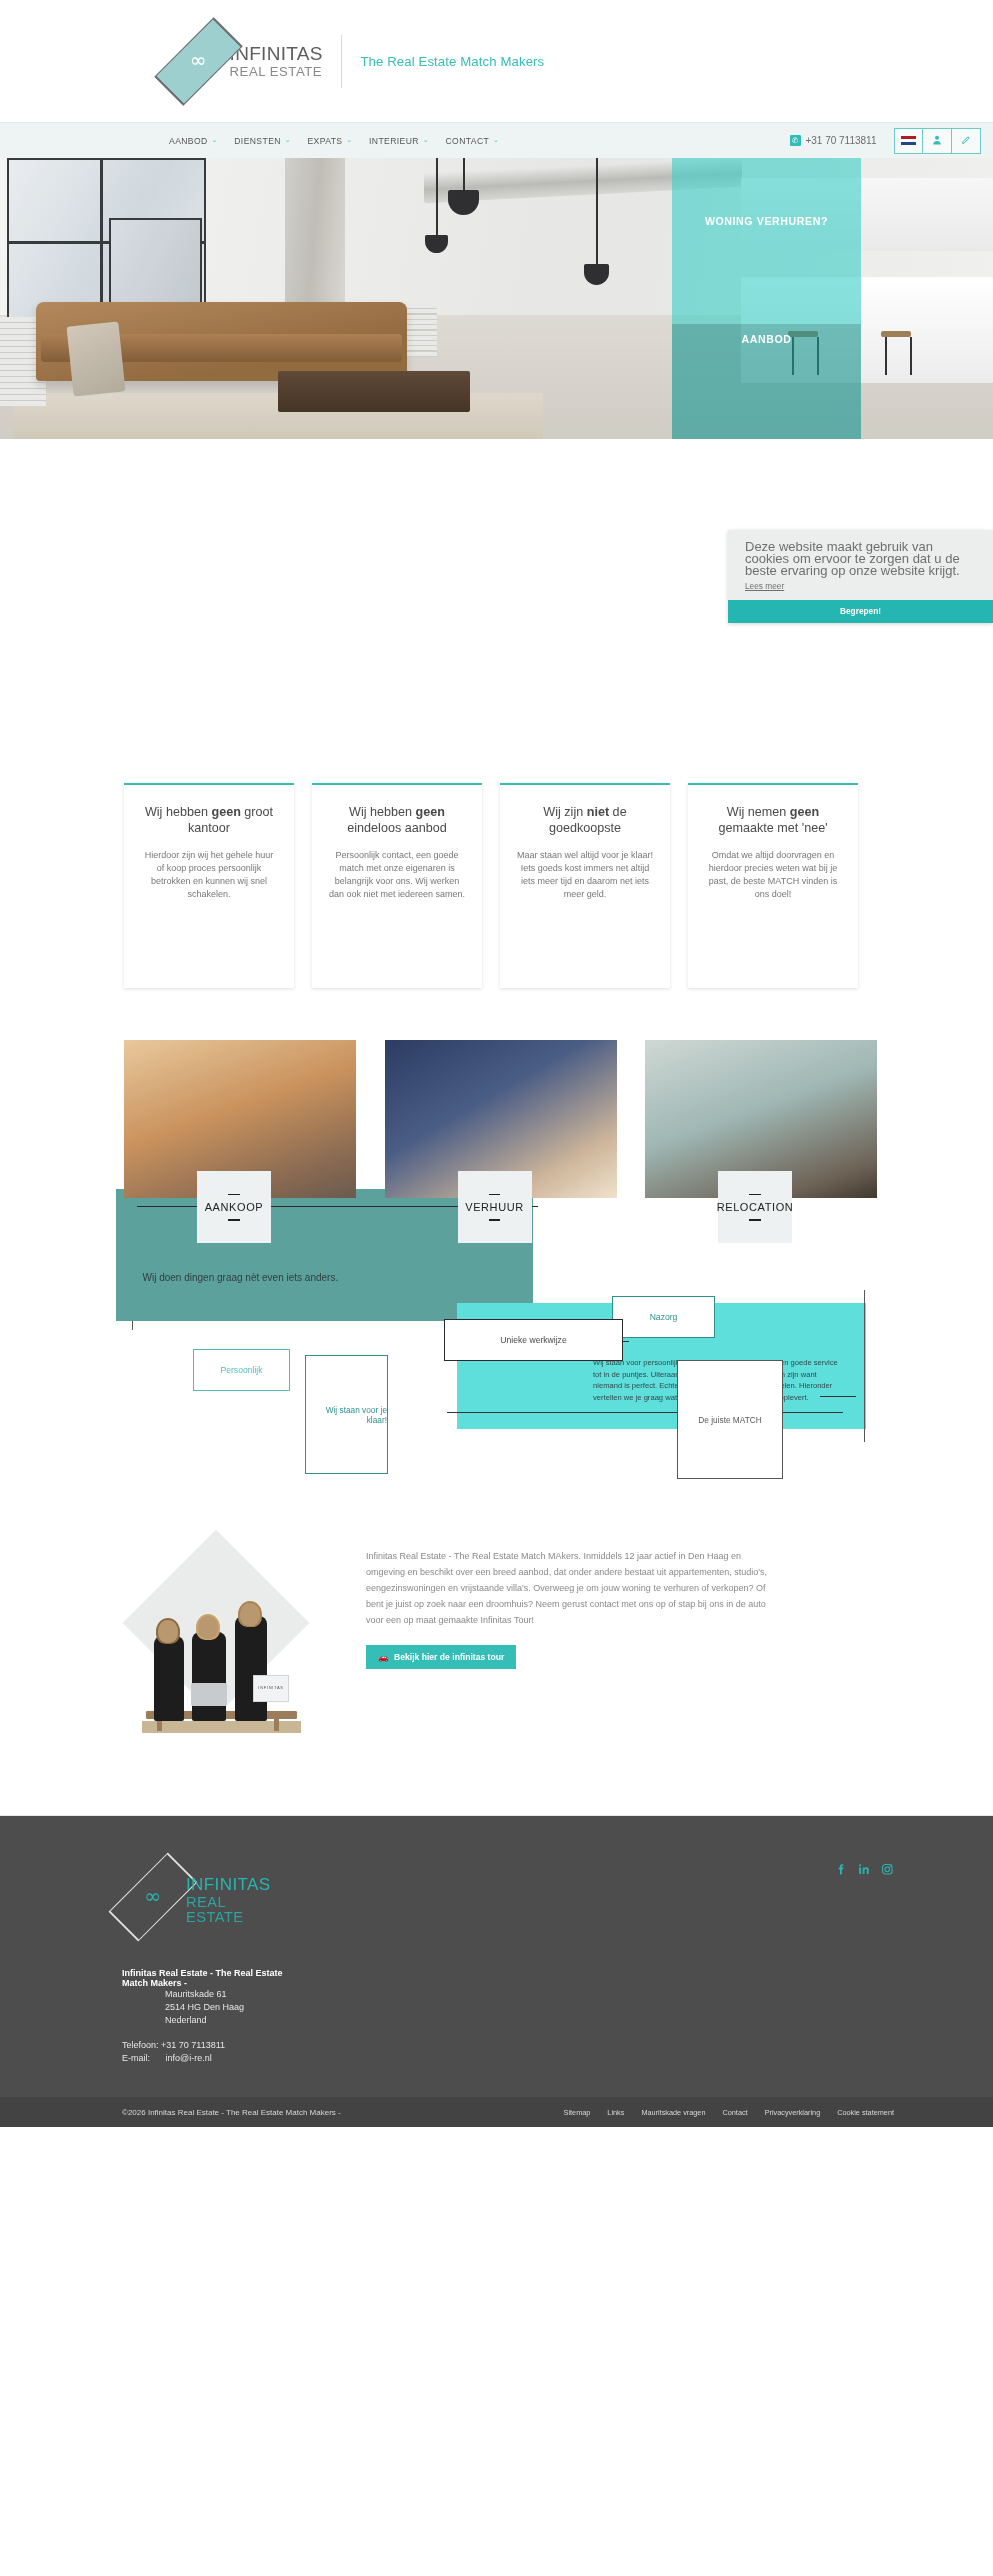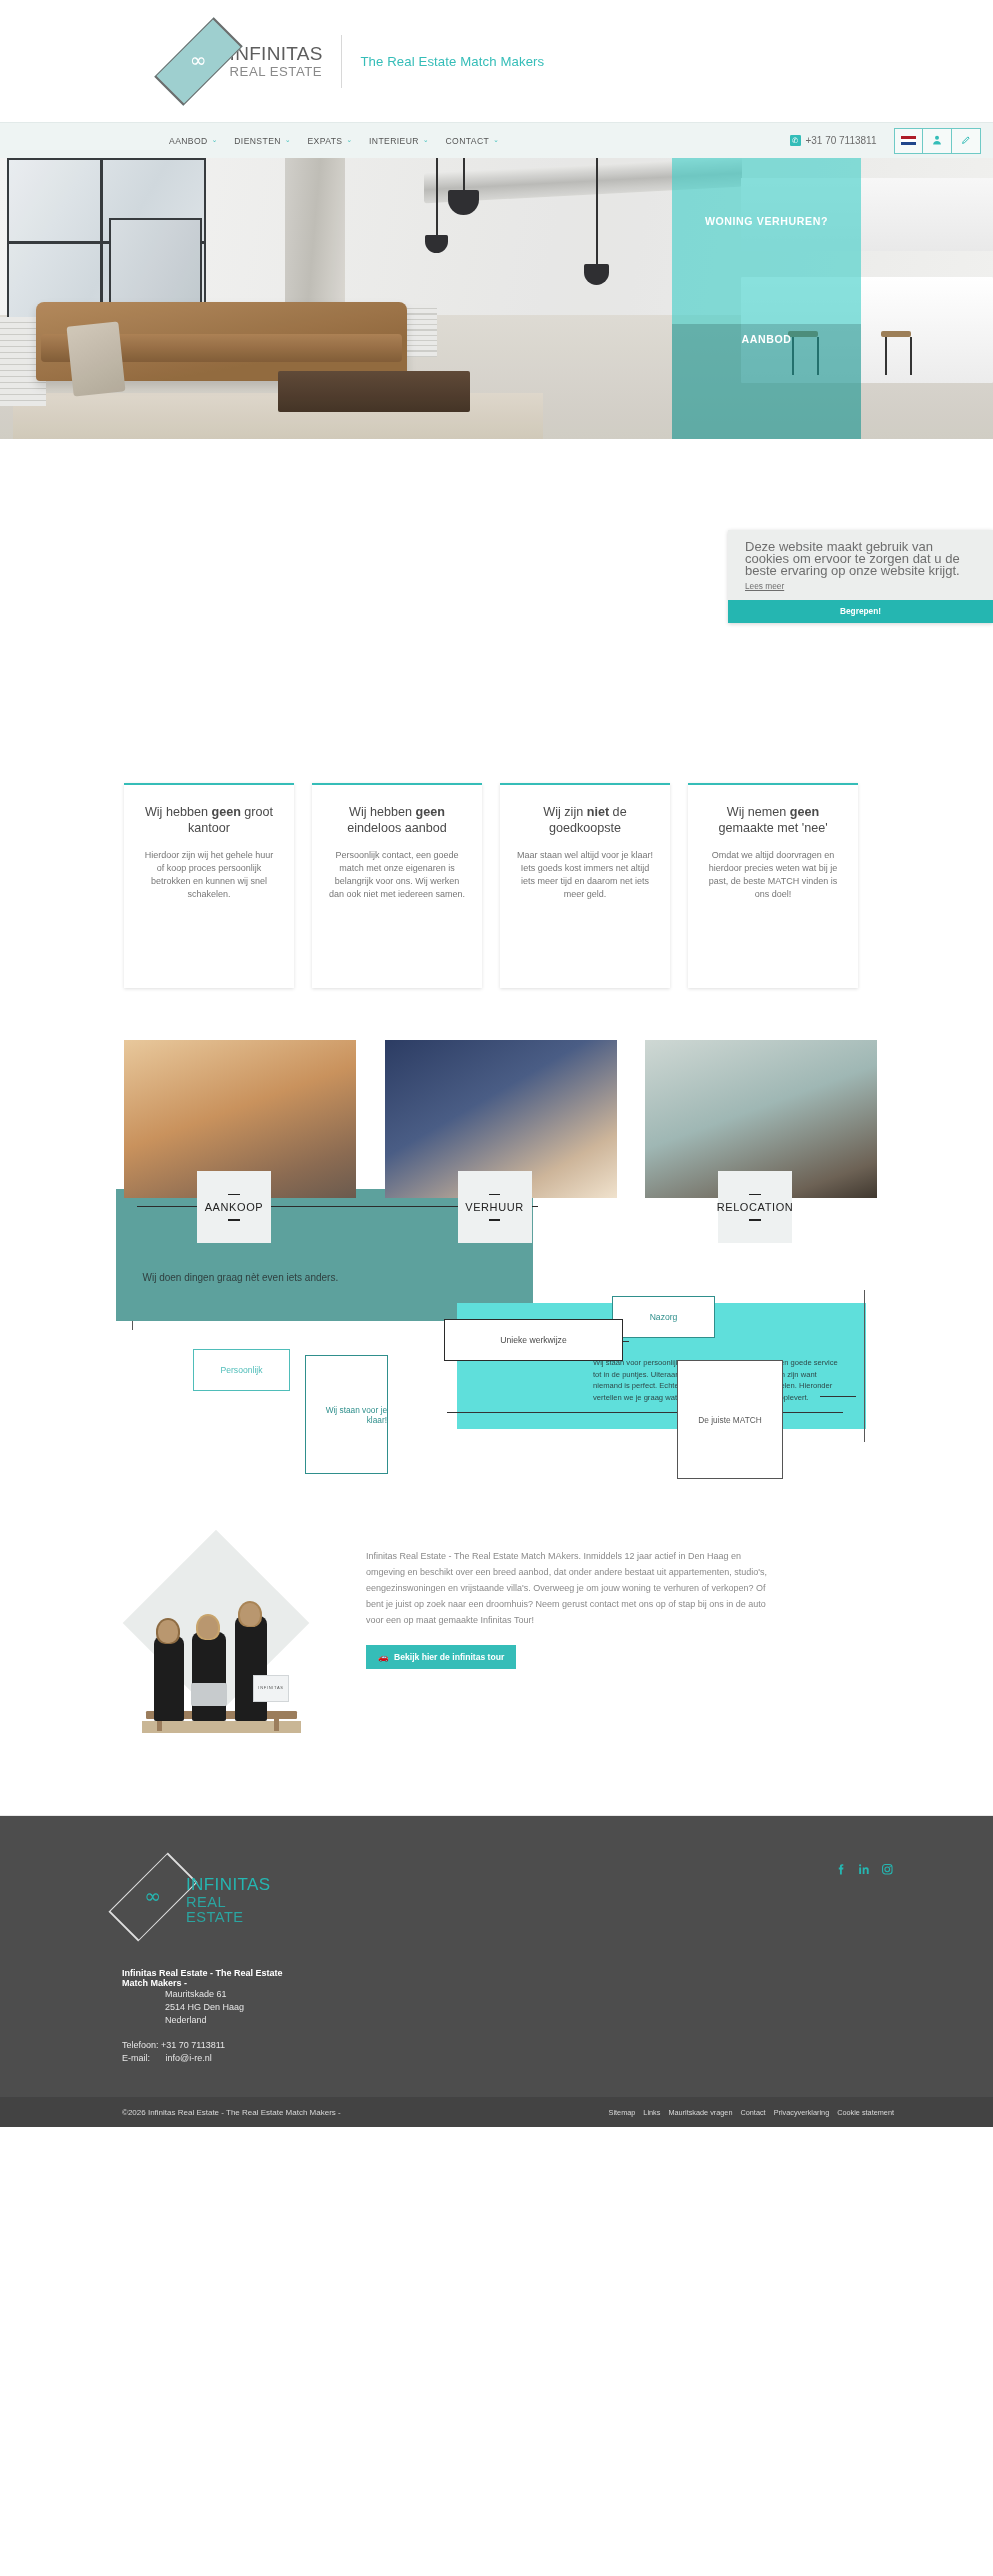--- a/index.html
+++ b/index.html
@@ -300,21 +300,21 @@
   .f-contact { margin-top:11.3px; color:#e6e6e6; font-size:9px; line-height:13.2px; }
   .f-contact .lbl { display:inline-block; width:41px; }
   .socials { margin-left:auto; display:flex; gap:10.6px; align-items:flex-start; padding-top:9.3px; }
   .soc { color:#25b6b1; font-size:12.6px; cursor:pointer; line-height:1; }
   .soc svg { display:block; }
   .footer-bottom {
     margin-top:32px; background:#434343; padding:10.6px 99px 10.6px 122px;
     display:flex; align-items:center;
   }
   .copyright { font-size:8px; color:#d8d8d8; }
-  .f-links { margin-left:auto; display:flex; gap:8px; }
+  .f-links { margin-left:auto; display:flex; gap:17px; }
   .f-links a { font-size:7.3px; color:#d8d8d8; text-decoration:none; cursor:pointer; }
 </style>
 </head>
 <body>
 
 <div class="page">
 
   <div class="topbar">
     <div class="brand">
       <div class="logo-mark">

